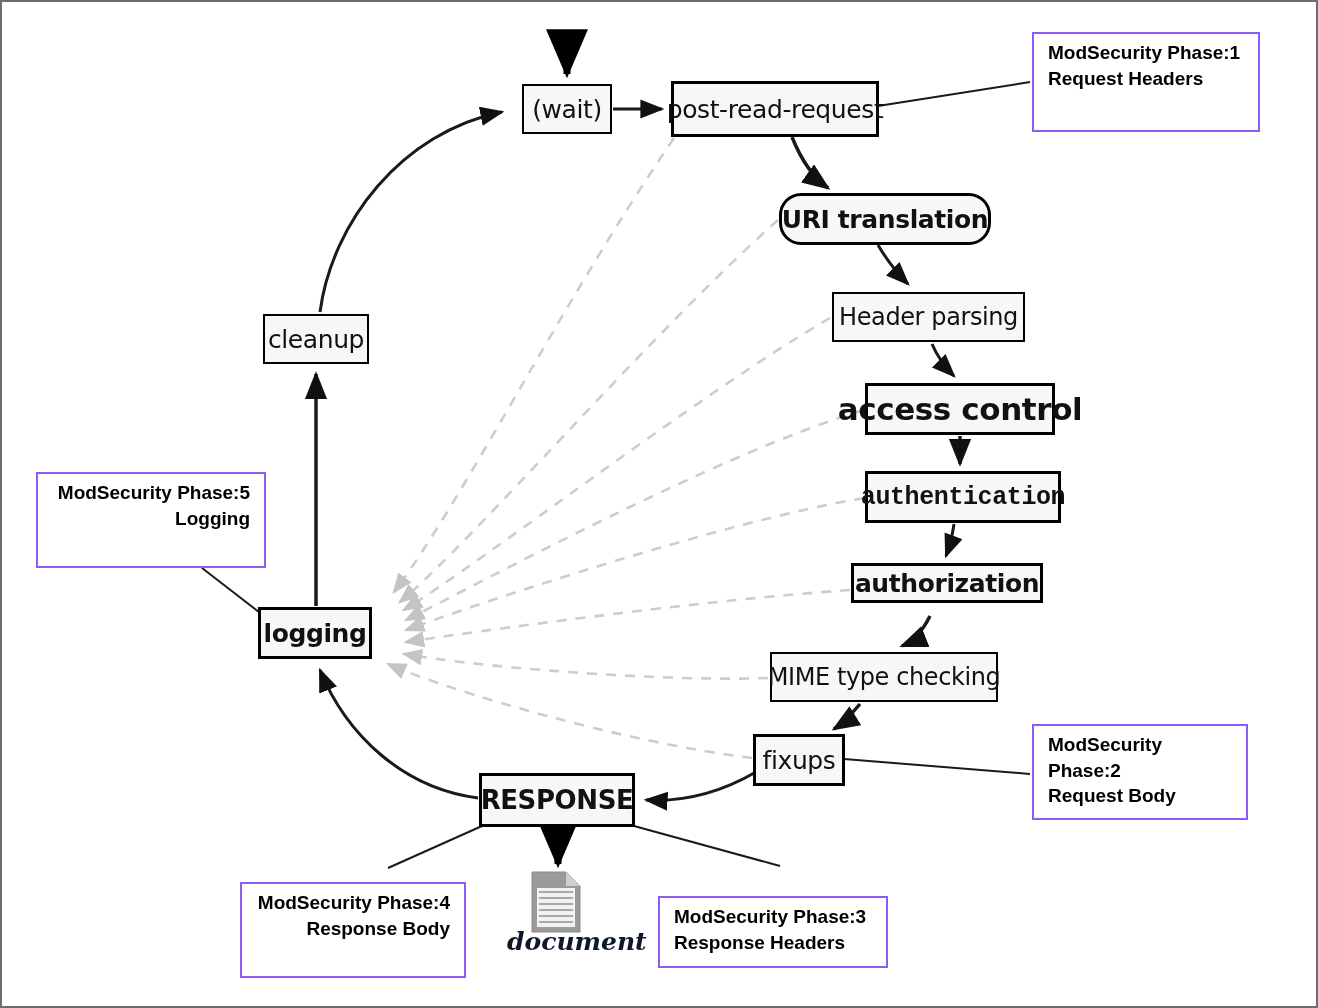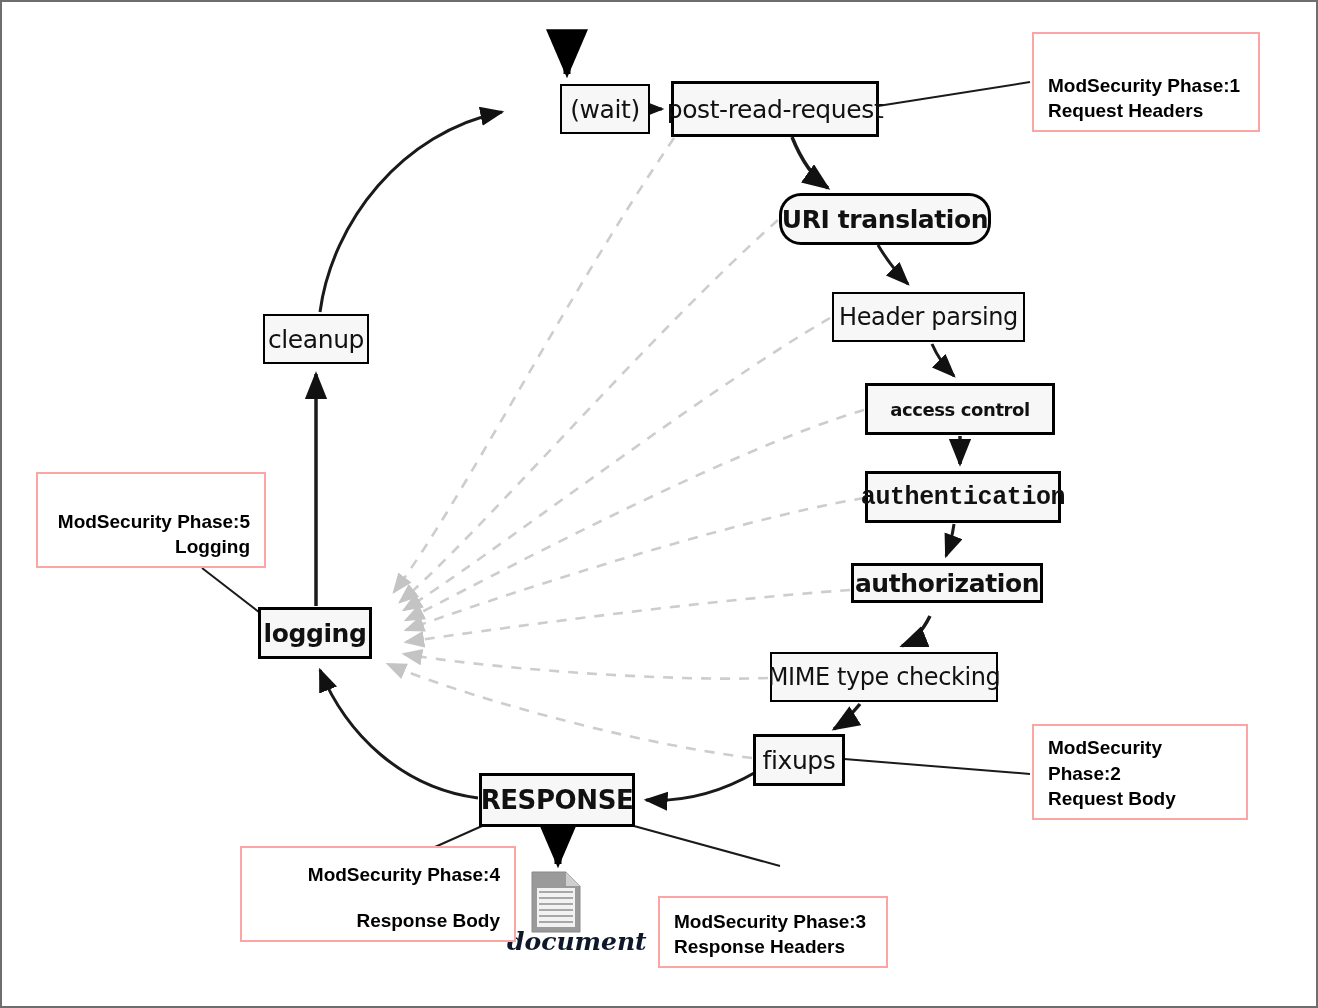--- a/index.html
+++ b/index.html
@@ -47,29 +47,29 @@
   .node.thin {
     border-width: 2px;
     box-shadow: none;
     font-weight: 400;
   }
   
   .callout {
     position: absolute;
     box-sizing: border-box;
     background: #ffffff;
-    border: 2px solid #fca5a5;
+    border: 2px solid #8b5cf6;
     color: #000000;
     font-family: "Liberation Sans", sans-serif;
     font-weight: 700;
     font-size: 19px;
     line-height: 1.35;
     display: flex;
     flex-direction: column;
-    justify-content: flex-end;
+    justify-content: flex-start;
     padding: 6px 14px;
     z-index: 3;
   }
   .callout.right-align { text-align: right; }
   .callout.left-align  { text-align: left; }
 
   
   .doc-icon {
     position: absolute;
     z-index: 3;
@@ -149,37 +149,37 @@
 
     <g>
       <line x1="876" y1="104" x2="1028" y2="80" stroke="#1a1a1a" stroke-width="2"></line>
       <line x1="200" y1="566" x2="262" y2="614" stroke="#1a1a1a" stroke-width="2"></line>
       <line x1="842" y1="757" x2="1028" y2="772" stroke="#1a1a1a" stroke-width="2"></line>
       <line x1="480" y1="824" x2="386" y2="866" stroke="#1a1a1a" stroke-width="2"></line>
       <line x1="632" y1="824" x2="778" y2="864" stroke="#1a1a1a" stroke-width="2"></line>
     </g>
   </svg>
 
-  <div class="node thin" style="left:520px; top:82px; width:90px; height:50px; font-size:25px;margin-left:38px;">
+  <div class="node thin" style="left:520px; top:82px; width:90px; height:50px; font-size:25px;">
     <span>(wait)</span>
   </div>
 
   <div class="node" style="left:670px; top:80px; width:206px; height:54px; font-size:25px; font-weight:400;">
     <span>post-read-request</span>
   </div>
 
   <div class="node" style="left:778px; top:192px; width:210px; height:50px; font-size:25px;border-radius:21px;">
     <span>URI translation</span>
   </div>
 
   <div class="node thin" style="left:830px; top:290px; width:193px; height:50px; font-size:24px;">
     <span>Header parsing</span>
   </div>
 
-  <div class="node" style="left:864px; top:382px; width:188px; height:50px; font-size:18px;">
+  <div class="node" style="left:864px; top:382px; width:188px; height:50px; font-size:31px;">
     <span>access control</span>
   </div>
 
   <div class="node" style="left:864px; top:470px; width:194px; height:50px; font-size:25px;font-family:Liberation Mono, monospace;">
     <span>authentication</span>
   </div>
 
   <div class="node" style="left:850px; top:562px; width:190px; height:38px; font-size:25px;">
     <span>authorization</span>
   </div>
@@ -227,21 +227,21 @@
   <div class="callout right-align" style="left:34px; top:470px; width:230px; height:96px;">
     <div>ModSecurity Phase:5</div>
     <div>Logging</div>
   </div>
 
   <div class="callout left-align" style="left:1030px; top:722px; width:216px; height:96px;">
     <div>ModSecurity Phase:2</div>
     <div>Request Body</div>
   </div>
 
-  <div class="callout right-align" style="left:238px; top:844px; width:276px; height:96px;gap:21px;">
+  <div class="callout right-align" style="left:238px; top:880px; width:226px; height:96px;">
     <div>ModSecurity Phase:4</div>
     <div>Response Body</div>
   </div>
 
   <div class="callout left-align" style="left:656px; top:866px; width:230px; height:72px;margin-top:28px;">
     <div>ModSecurity Phase:3</div>
     <div>Response Headers</div>
   </div>
 
 </div>

